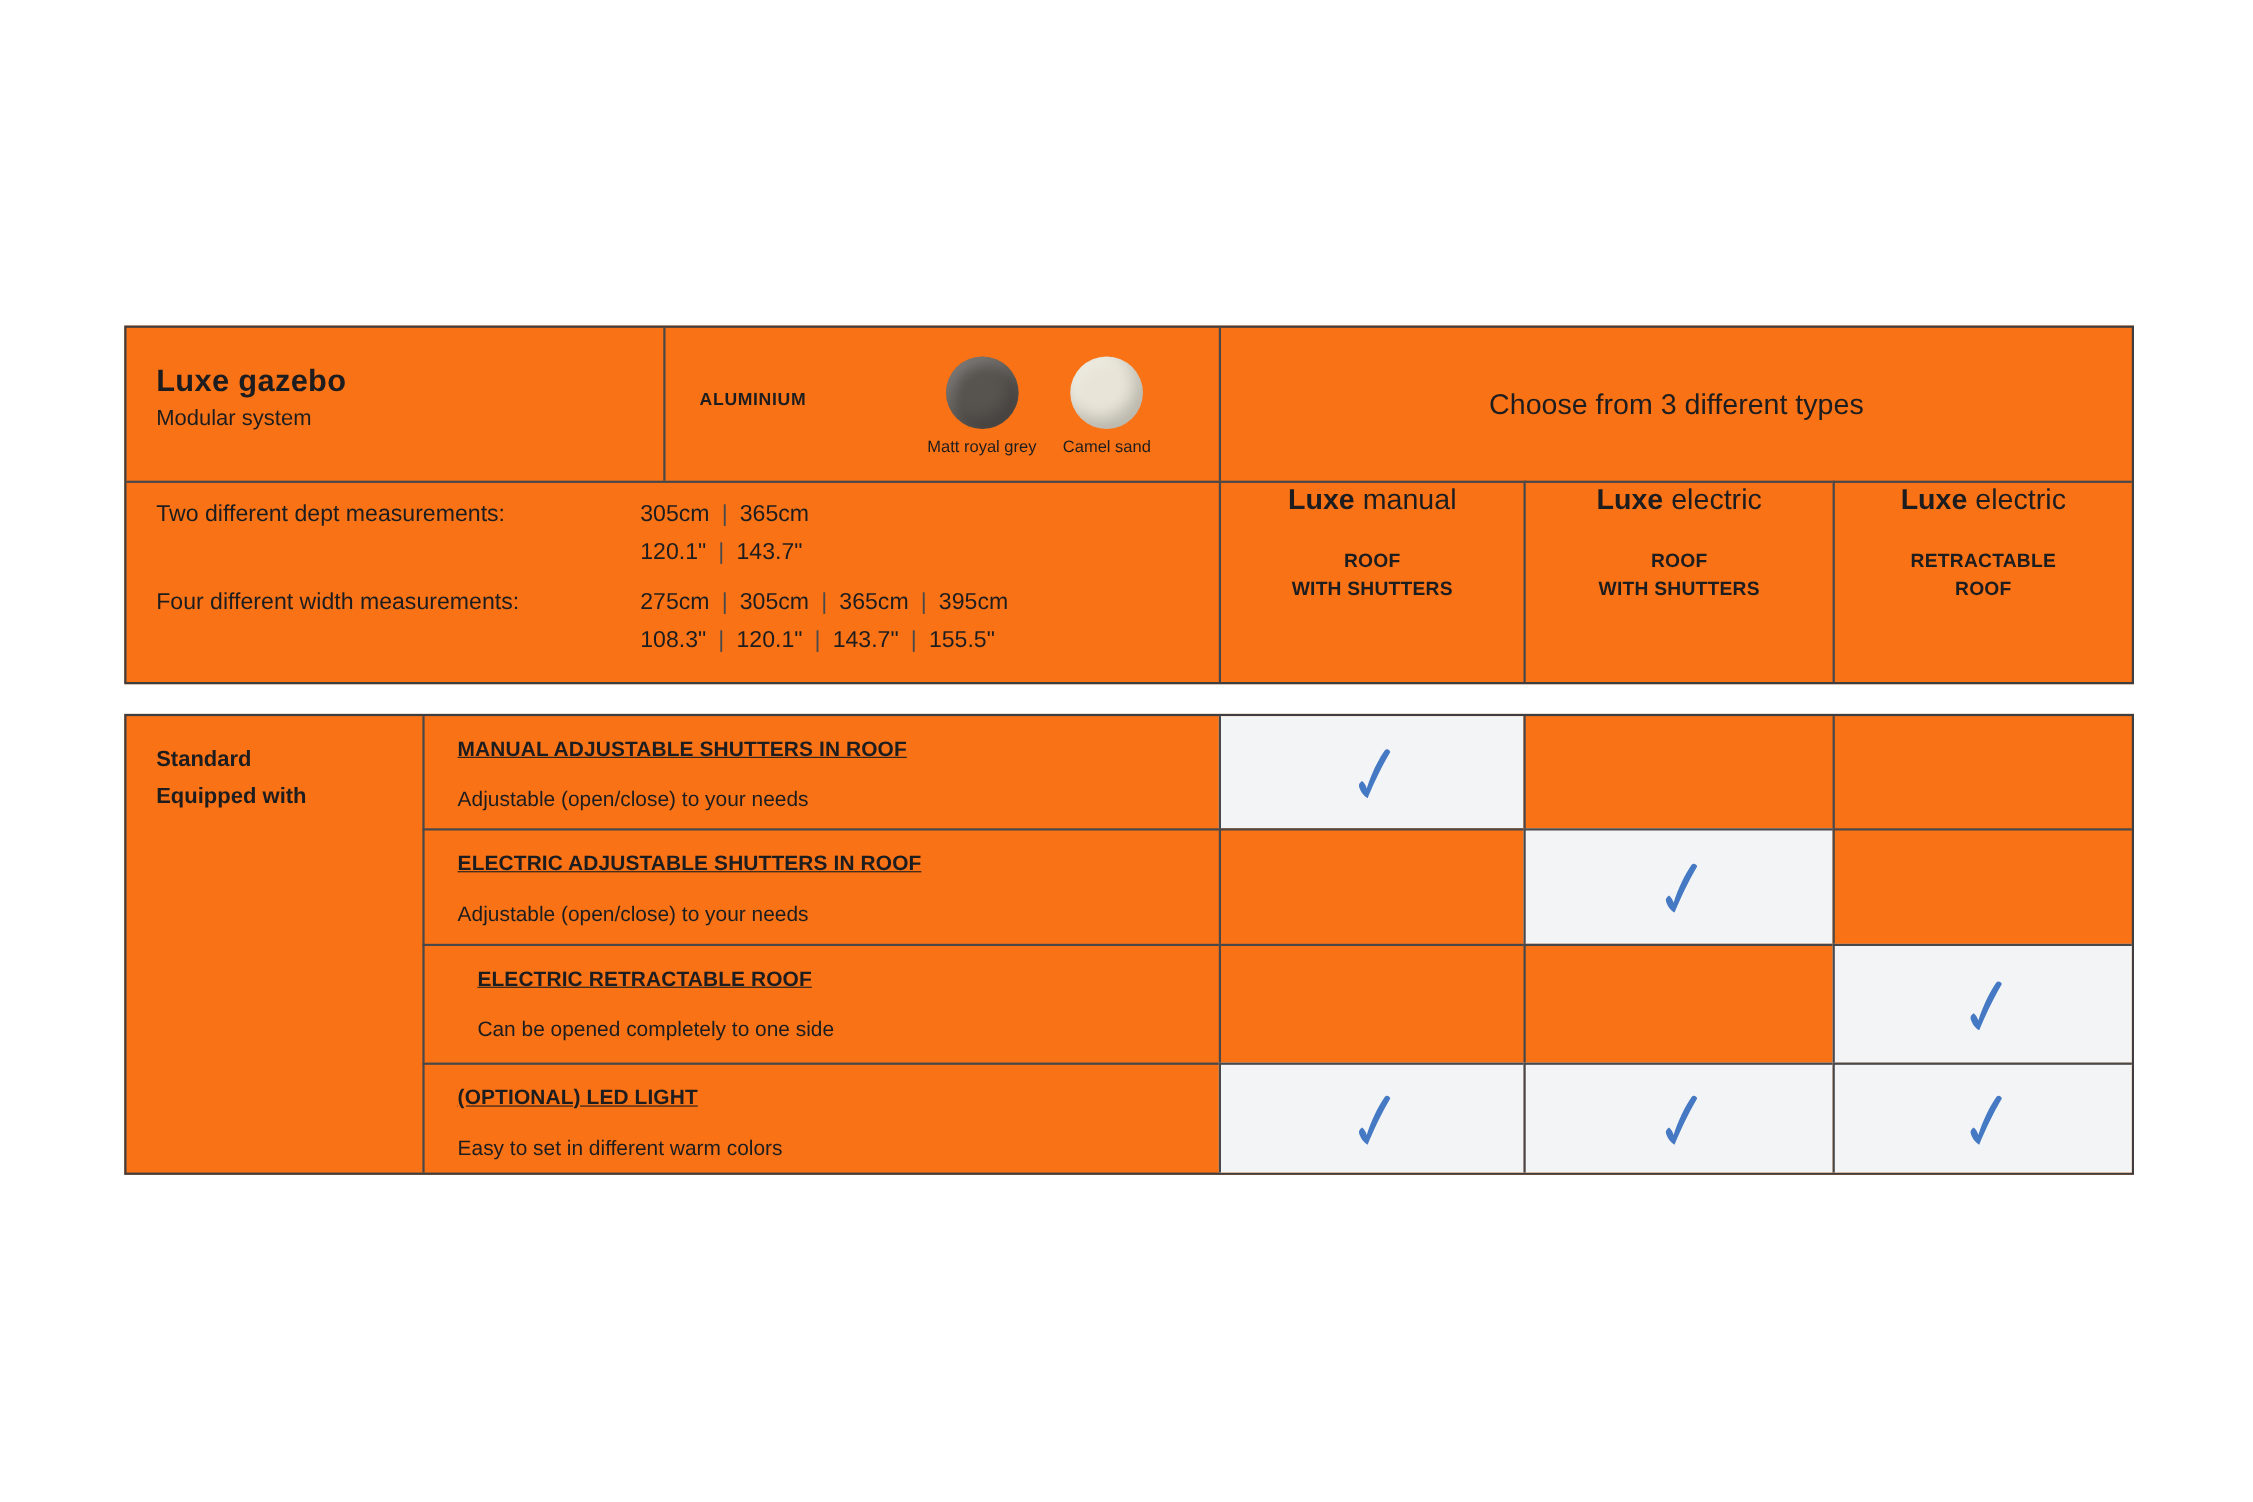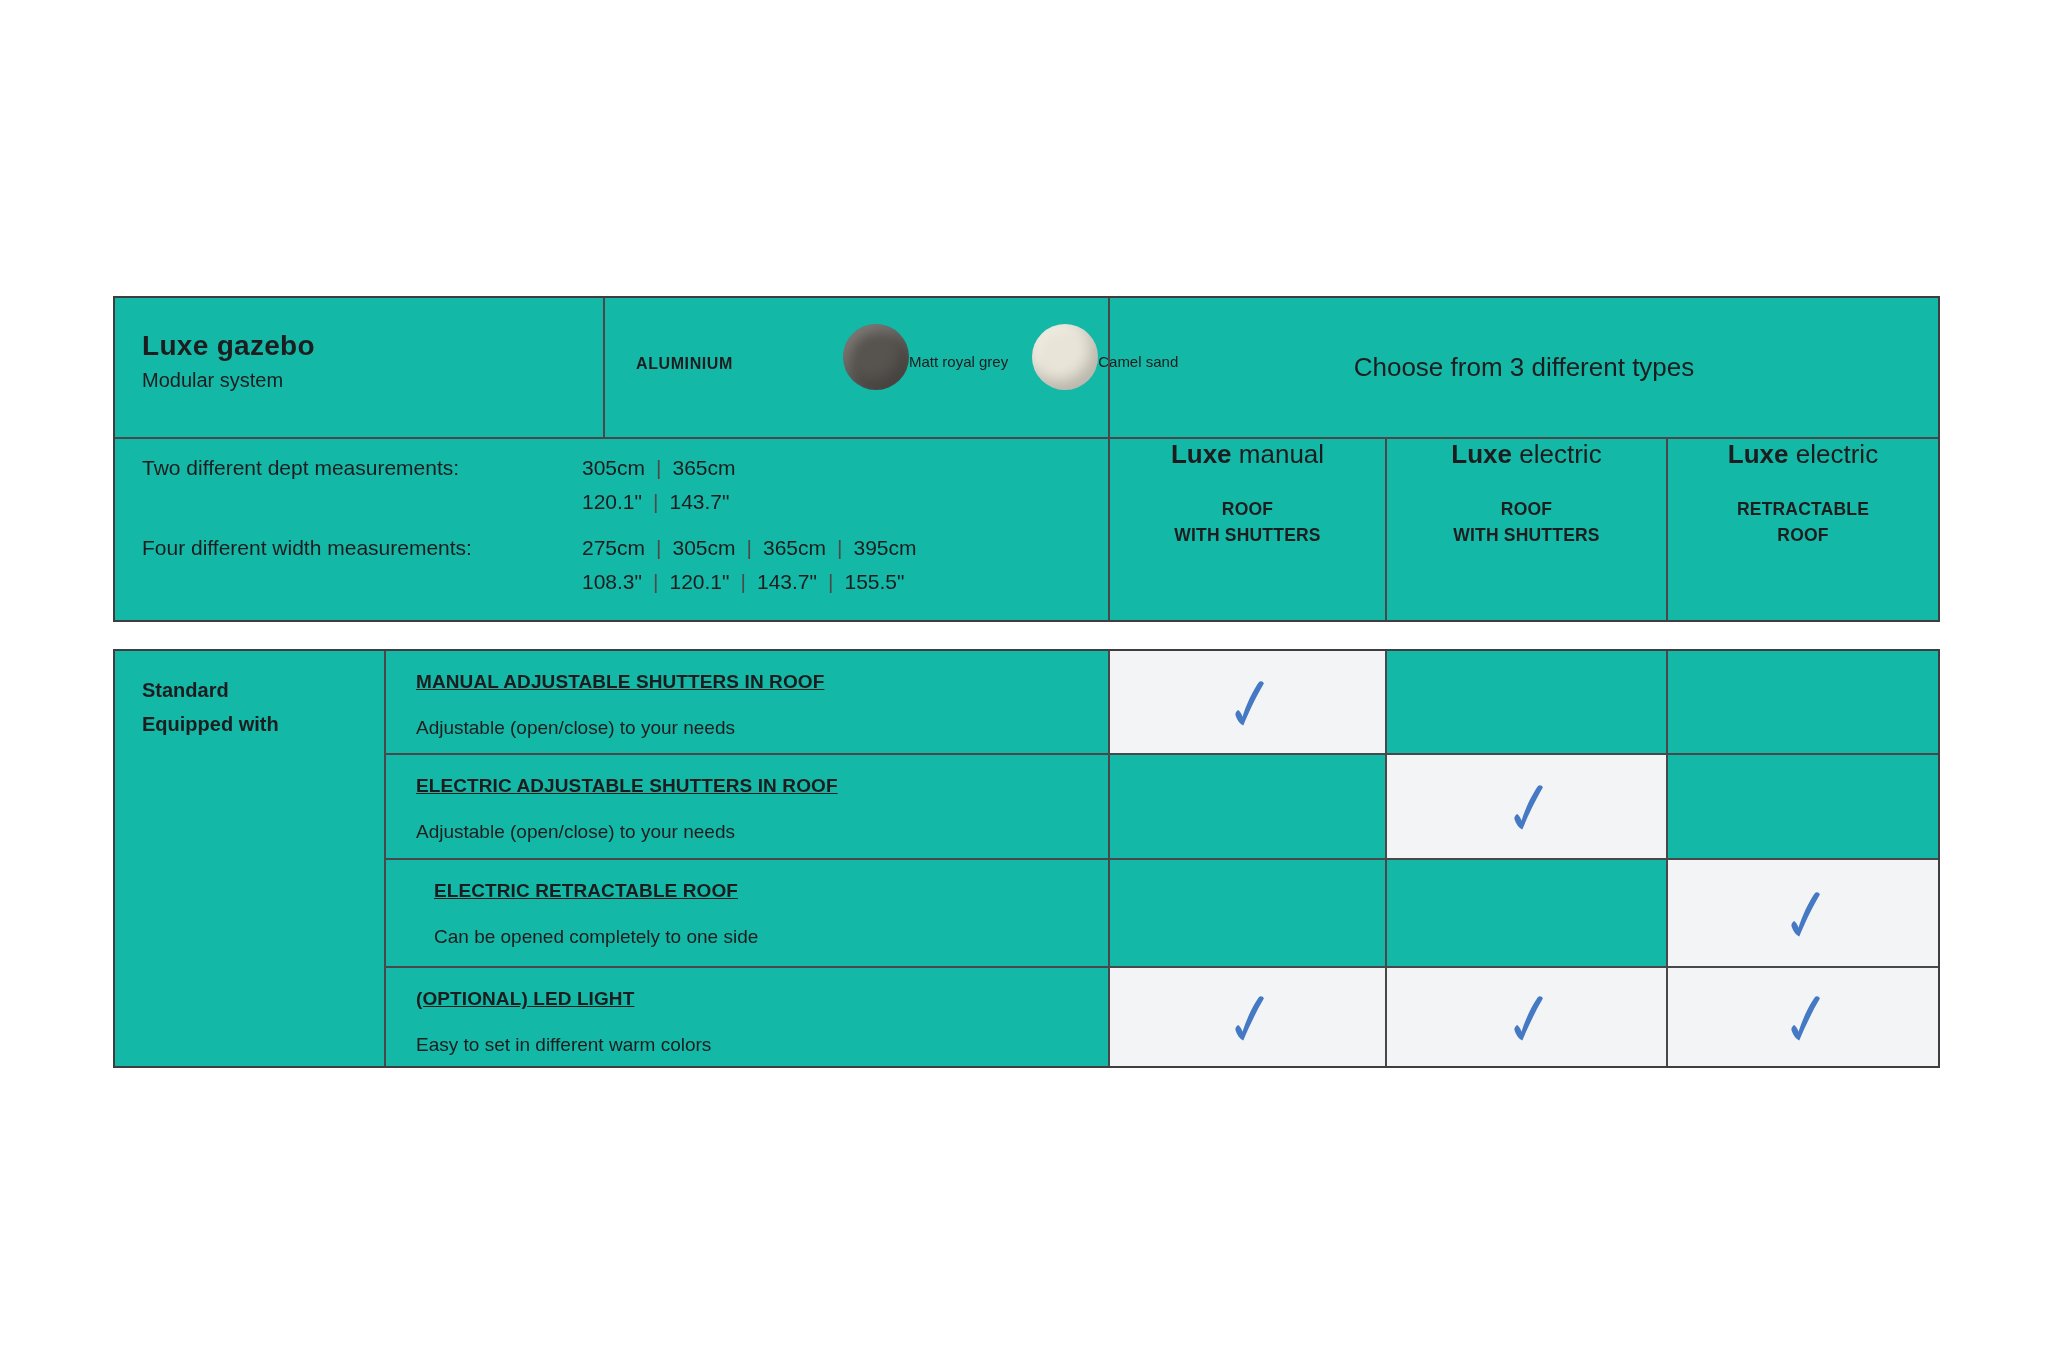--- a/index.html
+++ b/index.html
@@ -9,40 +9,40 @@
     --check:#4579c4;
     --text:#1d1d1f;
     --sep:#4a4a4a;
   }
   html,body{margin:0;padding:0;}
   body{
     width:2048px;height:1365px;background:#ffffff;position:relative;
     font-family:"Liberation Sans", sans-serif;color:var(--text);
     -webkit-font-smoothing:antialiased;
   }
-  .tbl{position:absolute;box-sizing:border-box;border:2px solid var(--border);display:grid;background:#14b8a6;}
+  .tbl{position:absolute;box-sizing:border-box;border:2px solid var(--border);display:grid;background:#f97316;}
   .upper{left:113px;top:296px;width:1827px;height:326px;
     grid-template-columns:488px 505px 277px 281px 1fr;
     grid-template-rows:139px 1fr;}
   .lower{left:113px;top:649px;width:1827px;height:419px;
     grid-template-columns:269px 724px 277px 281px 1fr;
     grid-template-rows:102px 105px 108px 1fr;}
   .cell{position:relative;box-sizing:border-box;}
   .bl{border-left:2px solid var(--border-inner);}
   .bt{border-top:2px solid var(--border-inner);}
 
   
   .title-cell{grid-column:1;grid-row:1;padding:32px 0 0 27px;}
   .product-title{font-size:28px;font-weight:bold;letter-spacing:0.3px;}
   .product-subtitle{font-size:20px;margin-top:7px;}
 
   .material-cell{grid-column:2;grid-row:1;}
   .material-label{position:absolute;left:31px;top:57px;font-weight:bold;font-size:16px;letter-spacing:0.6px;}
   .swatches{position:absolute;left:238px;top:26px;display:flex;gap:24px;}
-  .swatch-item{display:flex;flex-direction:row;align-items:center;}
+  .swatch-item{display:flex;flex-direction:column;align-items:center;}
   .swatch-circle{width:66px;height:66px;border-radius:50%;
     box-shadow:inset -7px -9px 14px rgba(0,0,0,0.20), inset 5px 7px 12px rgba(255,255,255,0.22);}
   .swatch-name{margin-top:8px;font-size:15px;white-space:nowrap;}
 
   .choose-cell{grid-column:3/6;grid-row:1;display:flex;align-items:center;justify-content:center;font-size:26px;}
 
   .meas-cell{grid-column:1/3;grid-row:2;padding:12px 0 0 27px;font-size:21px;}
   .meas-row{display:flex;line-height:34px;}
   .meas-row + .meas-row{margin-top:12px;}
   .meas-label{width:440px;flex-shrink:0;}

